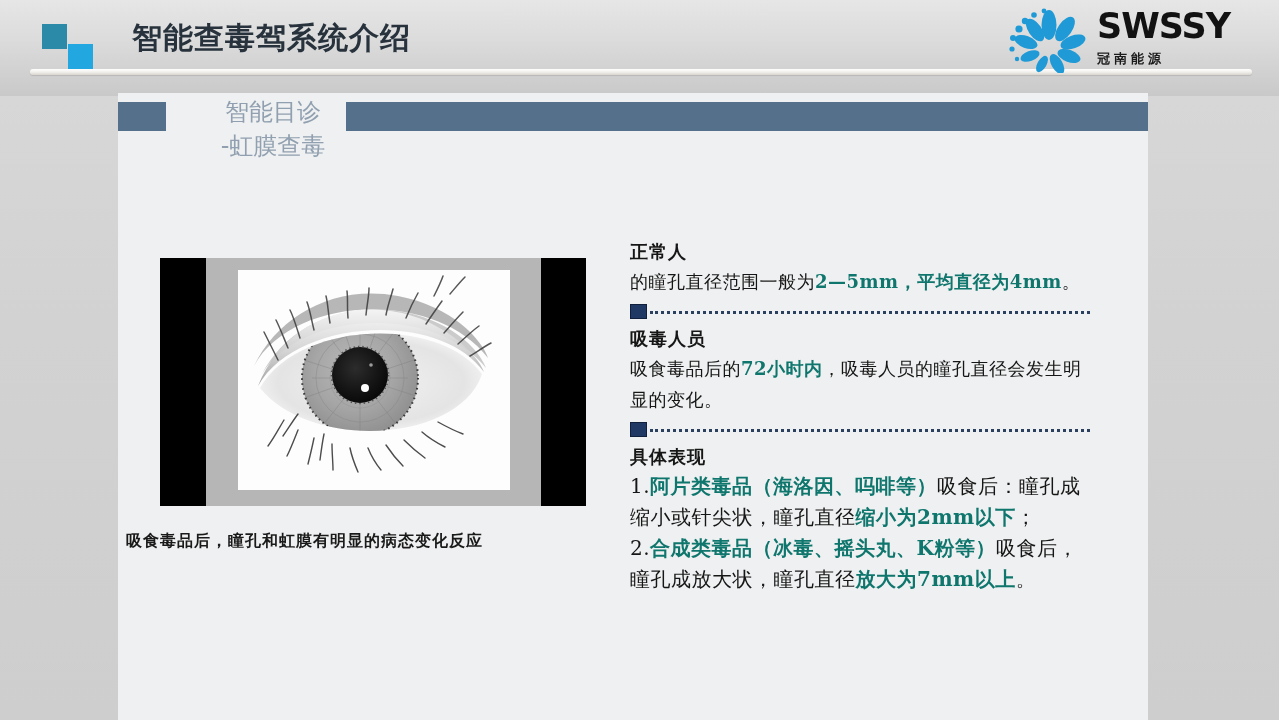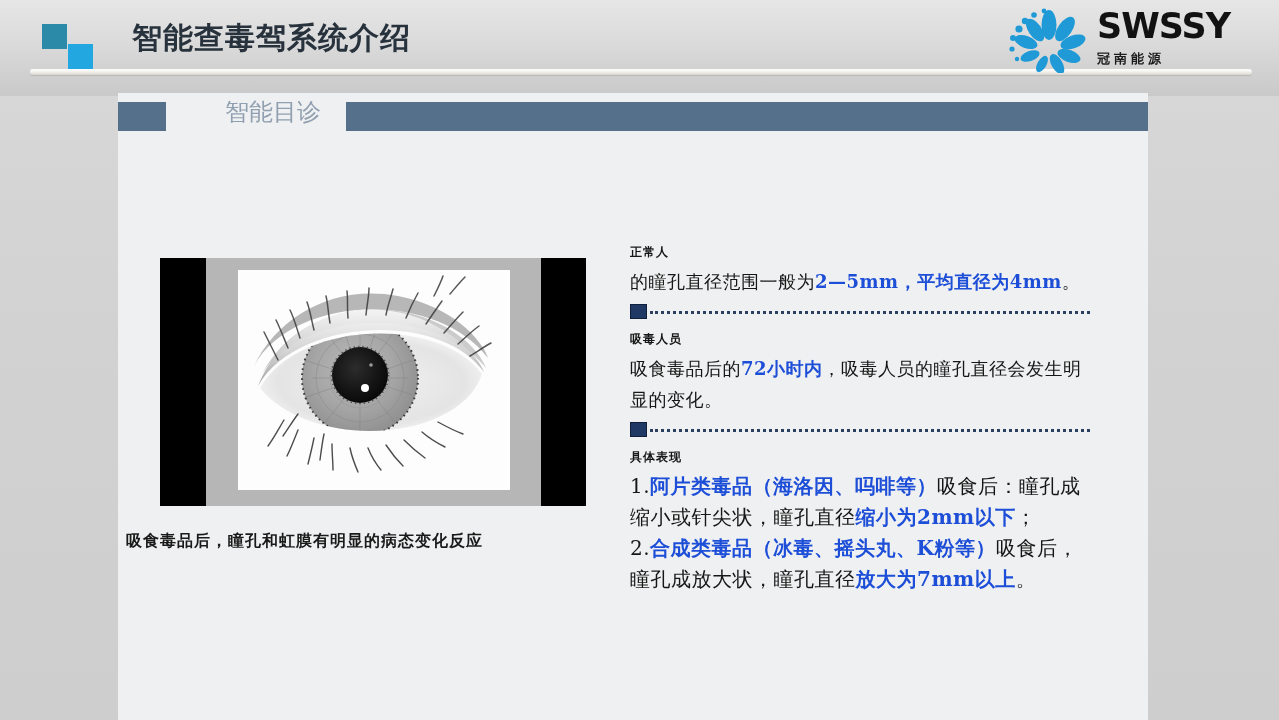--- a/index.html
+++ b/index.html
@@ -178,35 +178,35 @@
 
   
   .text-col {
     position: absolute;
     left: 512px; top: 145px;
     width: 460px;
   }
 
   .sec-head {
     font-family: "DejaVu Serif", "Liberation Serif", serif;
-    font-size: 12px;
+    font-size: 18px;
     font-weight: bold;
     color: #161616;
     letter-spacing: 1px;
     line-height: 28px;
   }
   .sec-body {
     font-family: "DejaVu Serif", "Liberation Serif", serif;
     font-size: 18px;
     color: #161616;
     line-height: 31px;
     letter-spacing: 0.5px;
   }
   .hl {
-    color: #1d4ed8;
+    color: #0f766e;
     font-weight: bold;
   }
 
   
   .divider {
     position: relative;
     height: 22px;
     margin: 4px 0 2px 0;
   }
   .divider .dot-sq {
@@ -276,20 +276,21 @@
       </div>
     </div>
   </div>
 
   <div class="panel">
 
     <div class="title-block-left"></div>
     <div class="title-block-right"></div>
     <div class="slide-title">
       <span>智能目诊</span>
+      <span class="l2">-虹膜查毒</span>
     </div>
 
     <div class="eye-figure">
       <div class="eye-bar-left"></div>
       <div class="eye-bar-right"></div>
       <div class="eye-photo">
         <svg width="272" height="220" viewBox="0 0 272 220">
           <defs>
             <radialGradient id="scleraG" cx="50%" cy="50%" r="60%">
               <stop offset="0%" stop-color="#f2f2f2"></stop>

